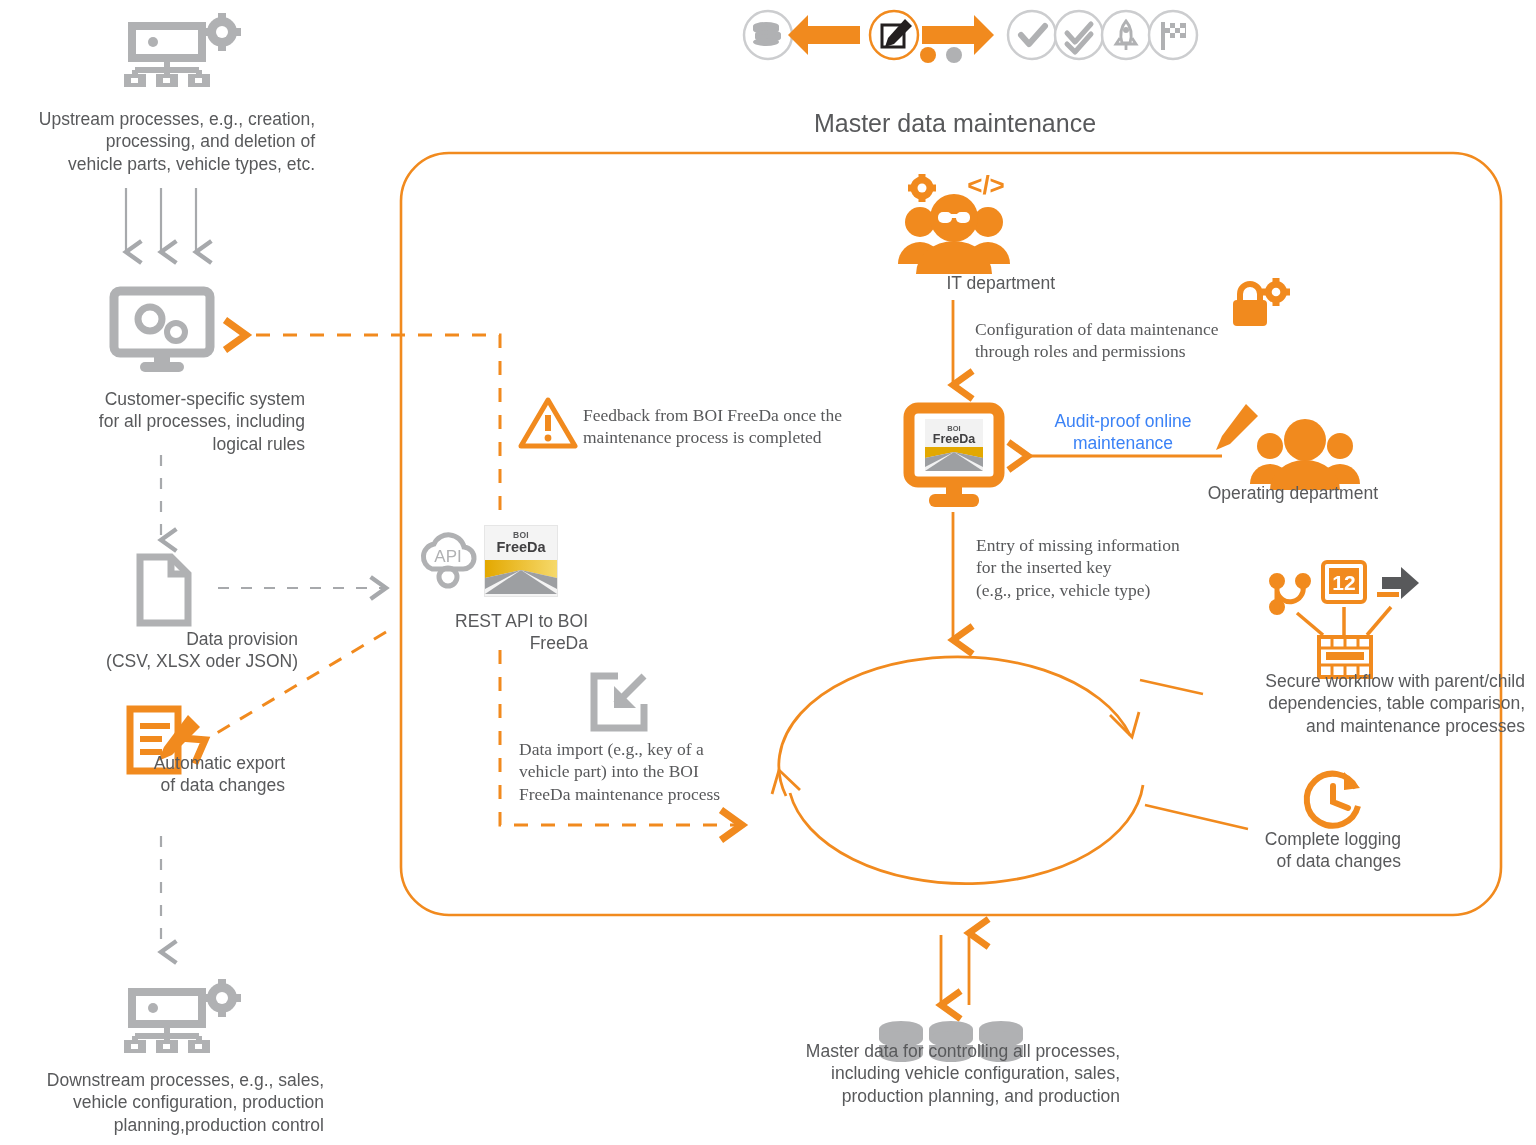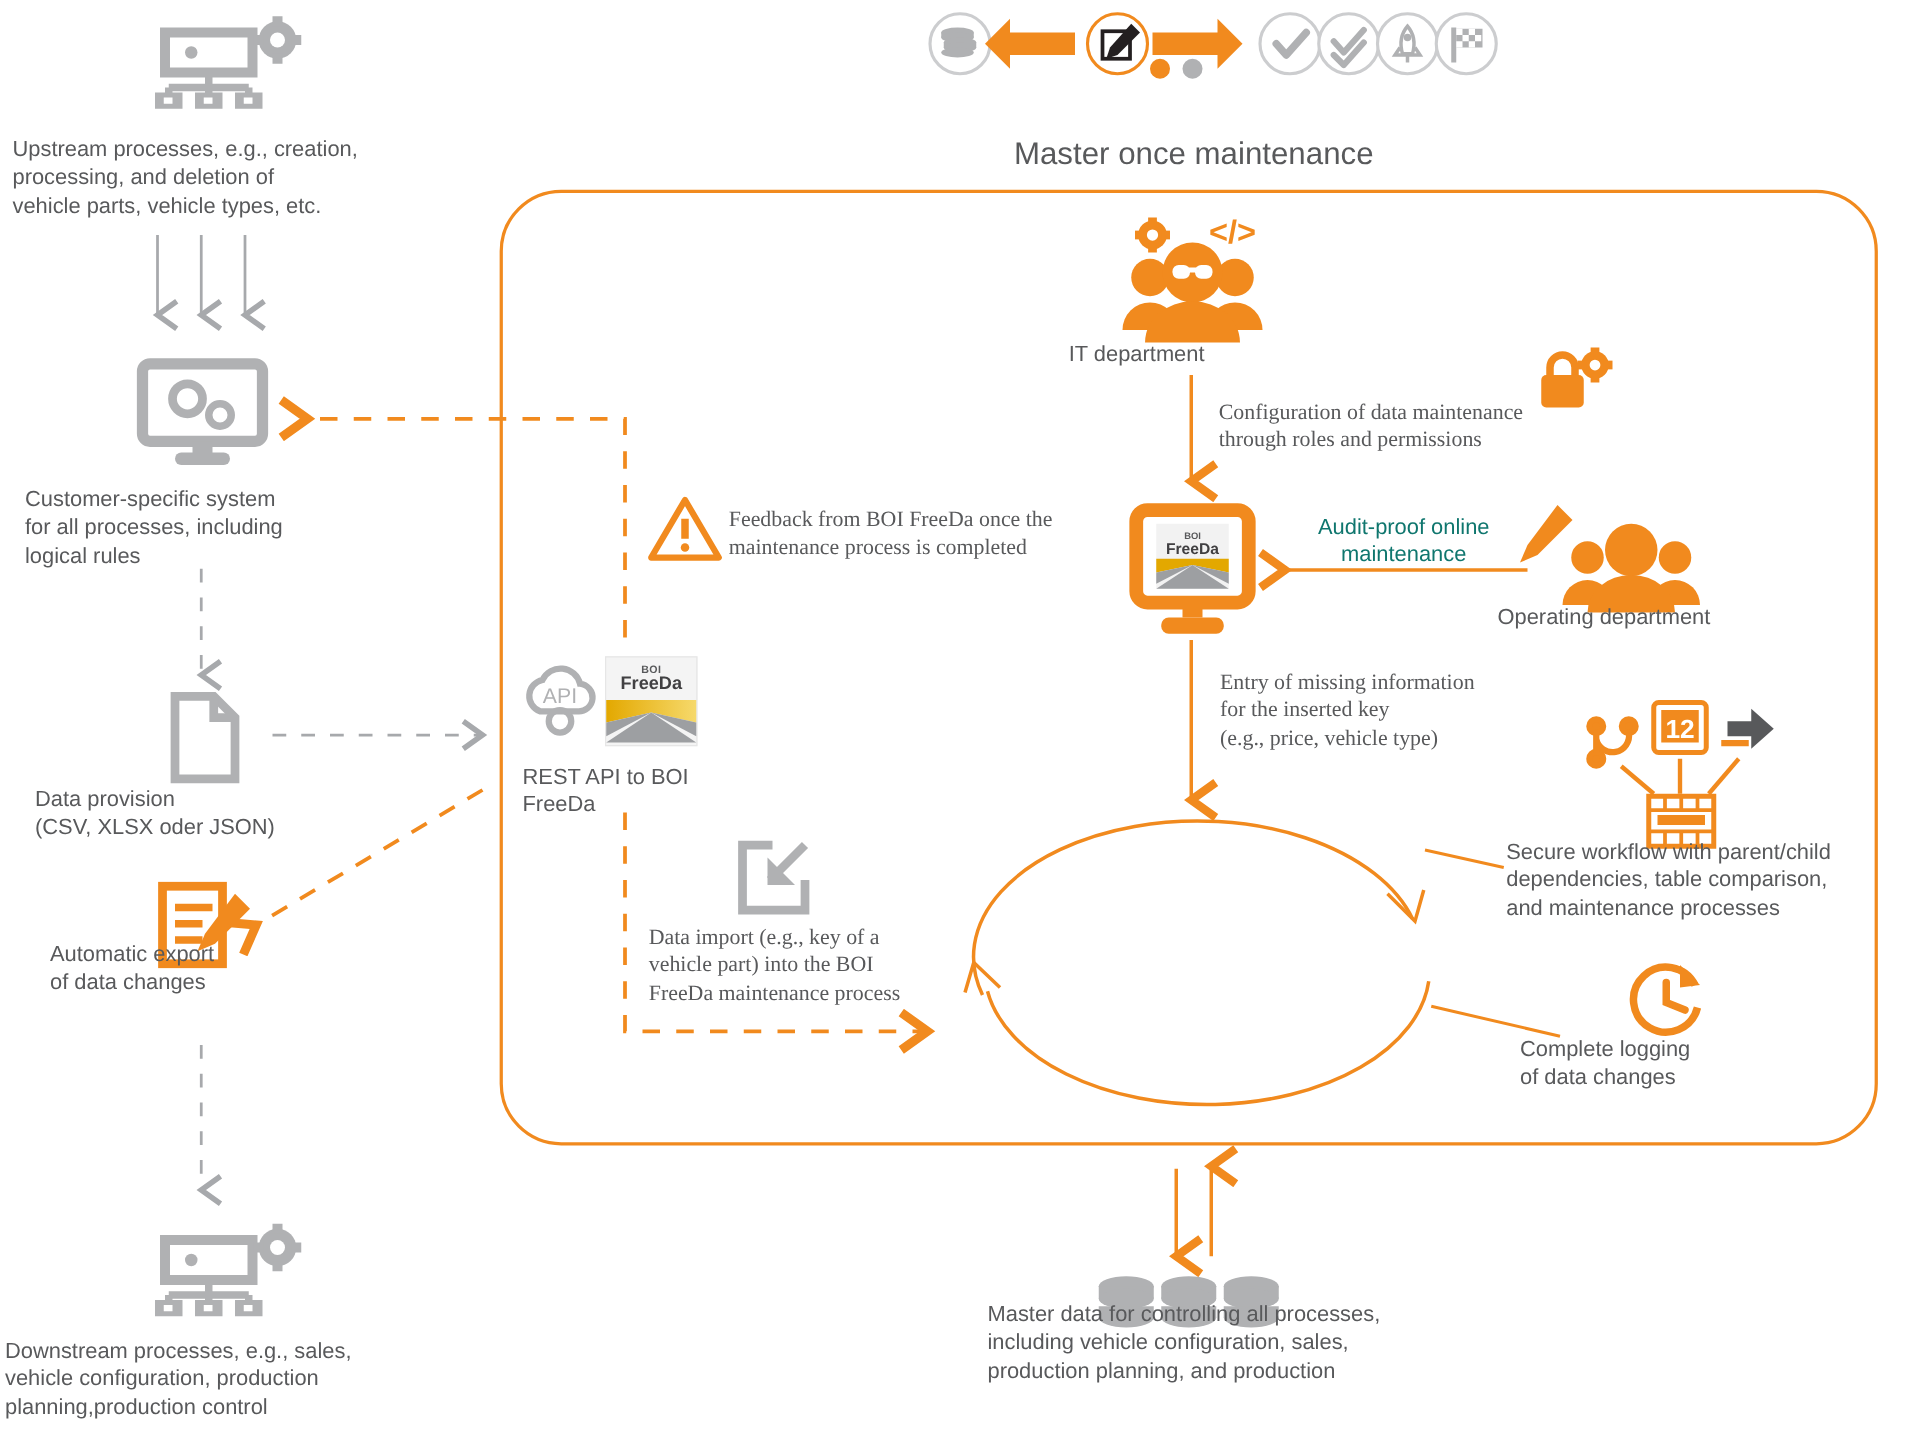--- a/index.html
+++ b/index.html
@@ -1,22 +1,22 @@
 <!DOCTYPE html>
 <html><head>
 <meta charset="utf-8">
 <style>
   html,body{margin:0;padding:0;background:#ffffff;}
   body{width:1536px;height:1145px;position:relative;overflow:hidden;
        font-family:"Liberation Sans","DejaVu Sans",sans-serif;}
   #stage{position:absolute;left:0;top:0;width:1536px;height:1145px;}
   .abs{position:absolute;}
-  .cap{color:#58595b;font-size:17.5px;line-height:1.28;text-align:left;white-space:pre-line;}
+  .cap{color:#58595b;font-size:17.5px;line-height:1.28;text-align:right;white-space:pre-line;}
   .cap-l{color:#58595b;font-size:17.5px;line-height:1.28;text-align:left;white-space:pre-line;font-family:Liberation Serif, serif;}
-  .cap-c{color:#0f766e;font-size:17.5px;line-height:1.28;text-align:center;white-space:pre-line;}
+  .cap-c{color:#3b82f6;font-size:17.5px;line-height:1.28;text-align:center;white-space:pre-line;}
   .title{color:#58595b;font-size:25px;line-height:1.2;text-align:center;}
   svg{overflow:visible;}
   .logo-box{background:#f4f4f4;border:1px solid #e6e6e6;}
 </style>
 </head>
 <body>
 
 <div id="stage">
 
   <svg class="abs" width="1536" height="1145" viewBox="0 0 1536 1145">
@@ -161,21 +161,21 @@
           <rect x="12" y="27" width="8" height="8"></rect>
         <rect x="-3" y="12" width="8" height="8"></rect>
           <rect x="27" y="12" width="8" height="8"></rect>
       </g>
     </g>
   </svg>
   <div class="abs cap" style="left:4px;top:1069px;width:320px">Downstream processes, e.g., sales,
 vehicle configuration, production
 planning,production control</div>
 
-  <div class="abs title" style="left:700px;top:108px;width:510px">Master once maintenance</div>
+  <div class="abs title" style="left:700px;top:108px;width:510px">Master data maintenance</div>
 
   <svg class="abs" style="left:418px;top:531px" width="62" height="62" viewBox="0 0 62 62">
     <path d="M14 38 a13 13 0 0 1 2 -25 a16 16 0 0 1 30 3 a11 11 0 0 1 -2 22 Z" fill="none" stroke="#B0B1B3" stroke-width="5"></path>
     <text x="30" y="31" font-family="Liberation Sans, sans-serif" font-size="17" fill="#B0B1B3" text-anchor="middle">API</text>
     <circle cx="30" cy="46" r="9" fill="none" stroke="#B0B1B3" stroke-width="5"></circle>
   </svg>
   <div class="abs logo-box" style="left:484px;top:525px;width:72px;height:70px">
     <div style="text-align:center;font-size:8.5px;font-weight:bold;color:#58595b;margin-top:4px;letter-spacing:.3px">BOI</div>
     <div style="text-align:center;font-size:14.5px;font-weight:bold;color:#414042;line-height:1">FreeDa</div>
     <svg width="72" height="36" viewBox="0 0 72 36" style="display:block;margin-top:3px">

